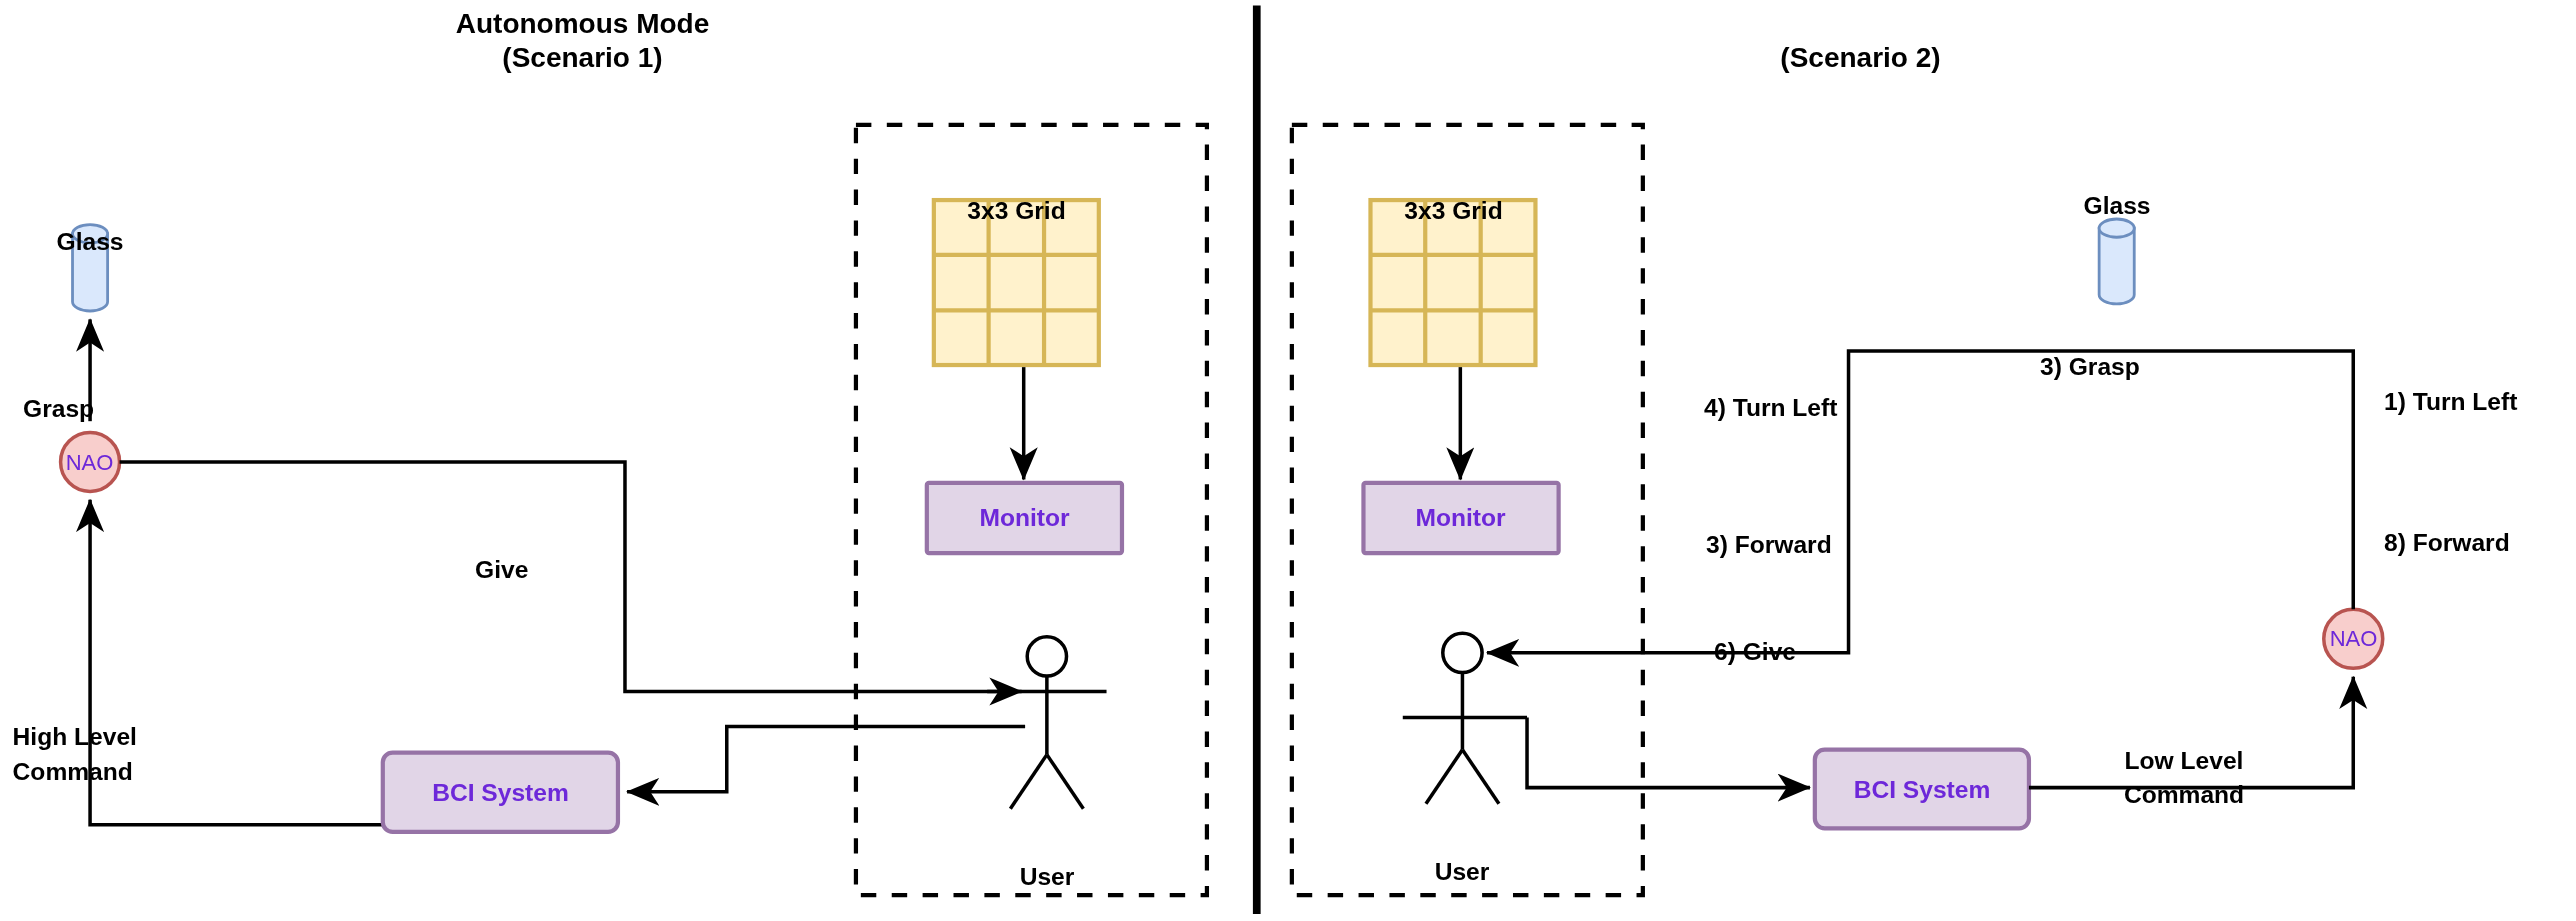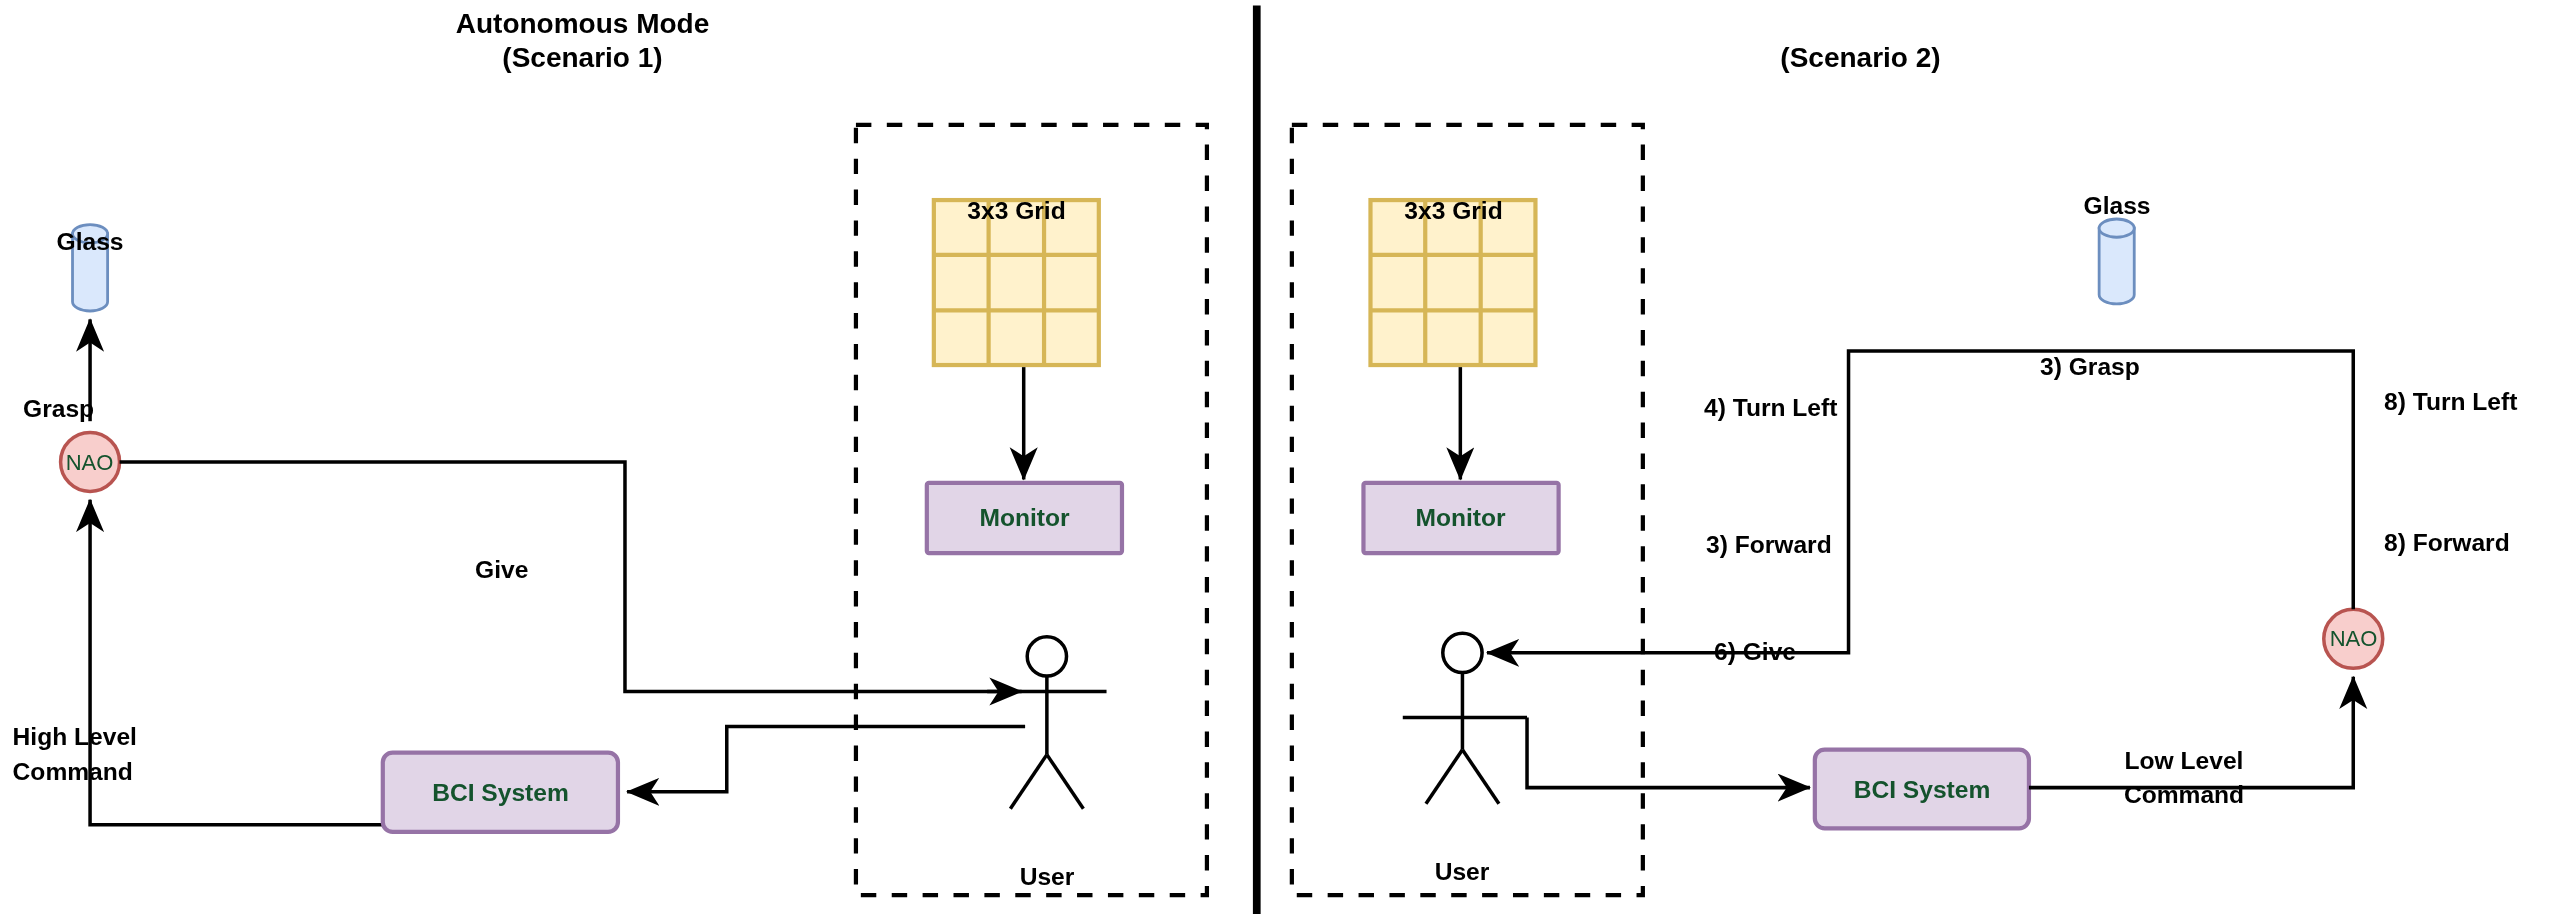--- a/index.html
+++ b/index.html
@@ -3,21 +3,21 @@
 <meta charset="utf-8">
 <style>
   html,body{margin:0;padding:0;background:#ffffff;}
   #stage{position:relative;width:2576px;height:921px;background:#ffffff;
          font-family:"Liberation Sans",sans-serif;overflow:hidden;padding-left:44px;}
   .lbl{position:absolute;color:#000;font-weight:bold;white-space:pre;line-height:1.18;}
   .title{font-size:28px;text-align:center;}
   .t34{font-size:24.6px;margin-top:37px;}
   svg{position:absolute;left:0;top:0;width:2576px;height:921px;overflow:visible;}
   .boxlabel{position:absolute;display:flex;align-items:center;justify-content:center;
-            font-size:24.6px;font-weight:bold;color:#14532d;}
+            font-size:24.6px;font-weight:bold;color:#6d28d9;}
 </style>
 </head>
 <body>
 
 <div id="stage">
 
   <svg viewBox="0 0 3669 1312">
     <defs>
       <marker id="ah" markerWidth="12" markerHeight="12" refX="9.2" refY="4" orient="auto" markerUnits="strokeWidth">
         <path d="M0,0 L9.5,4 L0,8 L2.6,4 z" fill="#000"></path>
@@ -138,21 +138,21 @@
   <div class="boxlabel" style="left:1815px;top:750px;width:214px;height:79px;">BCI System</div>
 
   <div class="boxlabel" style="left:2324px;top:623px;width:59px;height:31px;font-size:22px;font-weight:normal;">NAO</div>
 
   <div class="lbl t34" style="left:2061px;top:154px;width:112px;text-align:center;">Glass</div>
 
   <div class="lbl t34" style="left:1704px;top:356px;">4) Turn Left</div>
 
   <div class="lbl t34" style="left:2040px;top:315px;">3) Grasp</div>
 
-  <div class="lbl t34" style="left:2384px;top:350px;">8) Turn Left</div>
+  <div class="lbl t34" style="left:2384px;top:350px;">1) Turn Left</div>
 
   <div class="lbl t34" style="left:2384px;top:491px;">8) Forward</div>
 
   <div class="lbl t34" style="left:1706px;top:493px;">3) Forward</div>
 
   <div class="lbl t34" style="left:1714px;top:600px;">6) Give</div>
 
   <div class="lbl t34" style="left:2096px;top:709px;width:176px;text-align:center;">Low Level</div>
   <div class="lbl t34" style="left:2096px;top:743px;width:176px;text-align:center;">Command</div>
 

